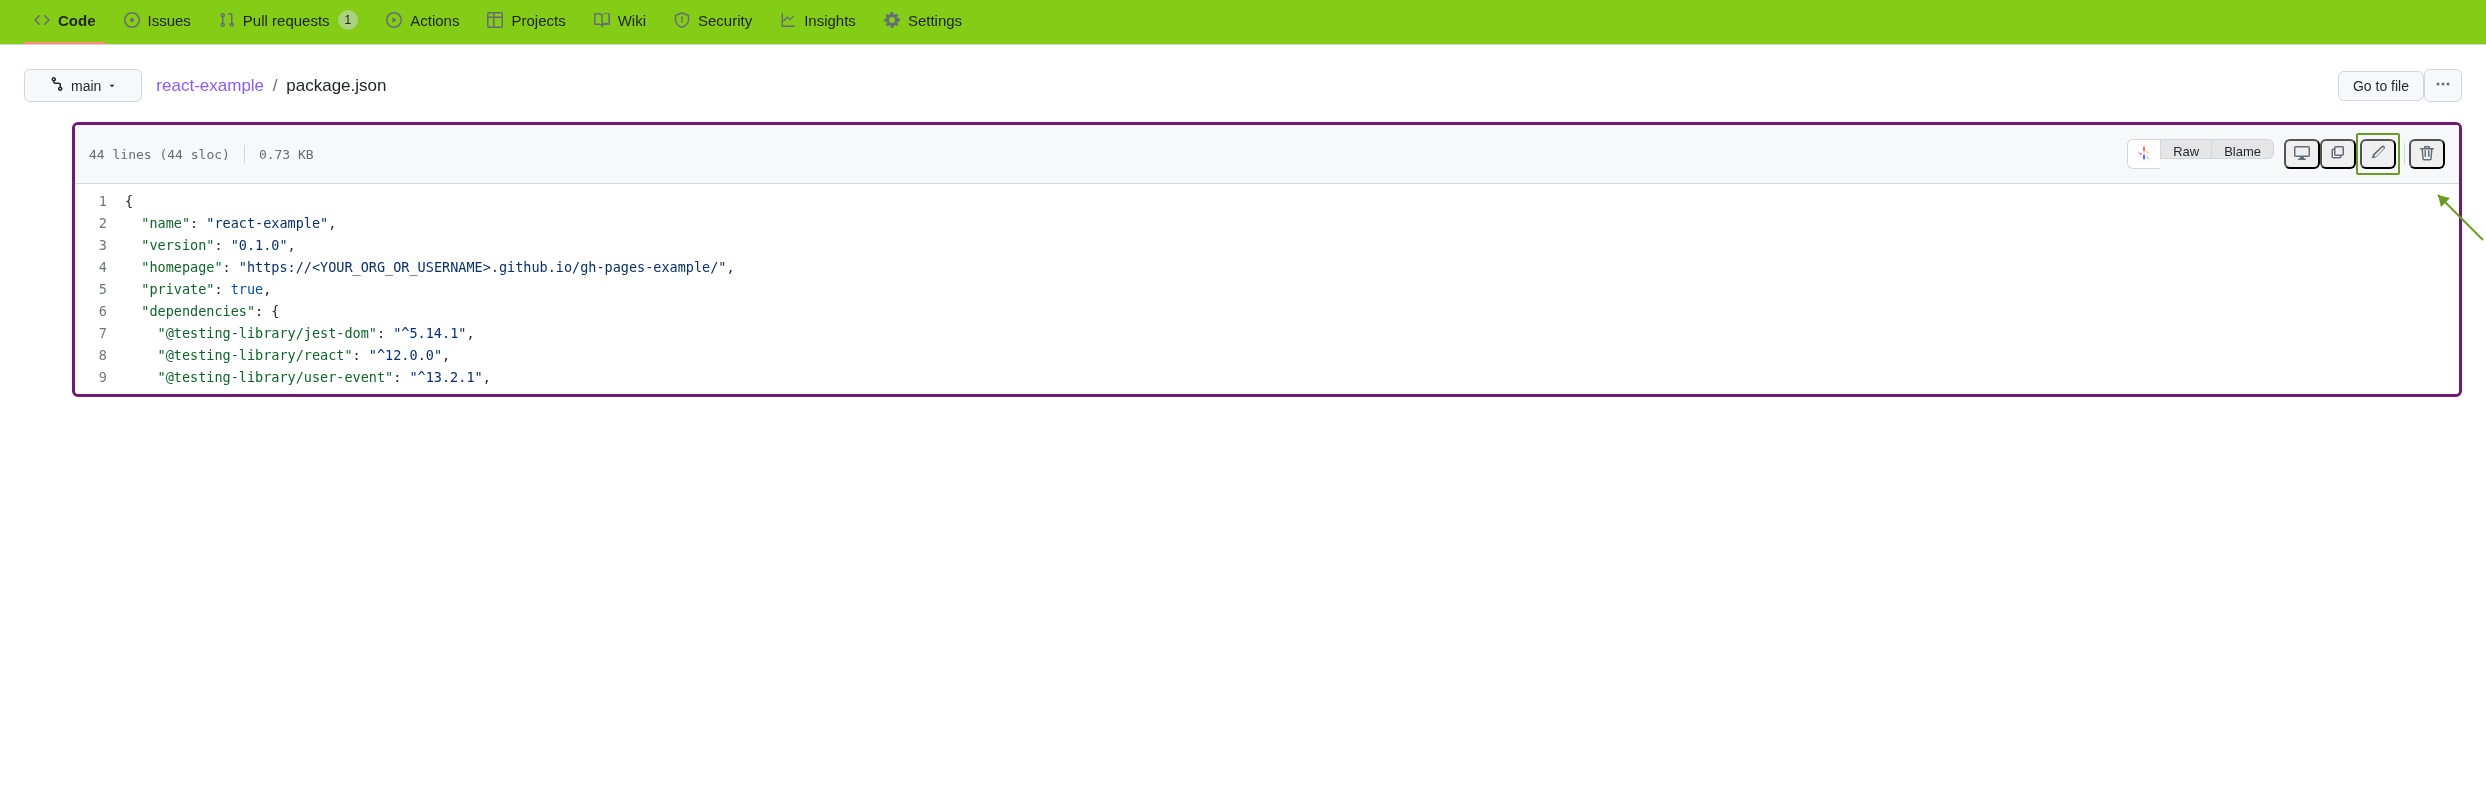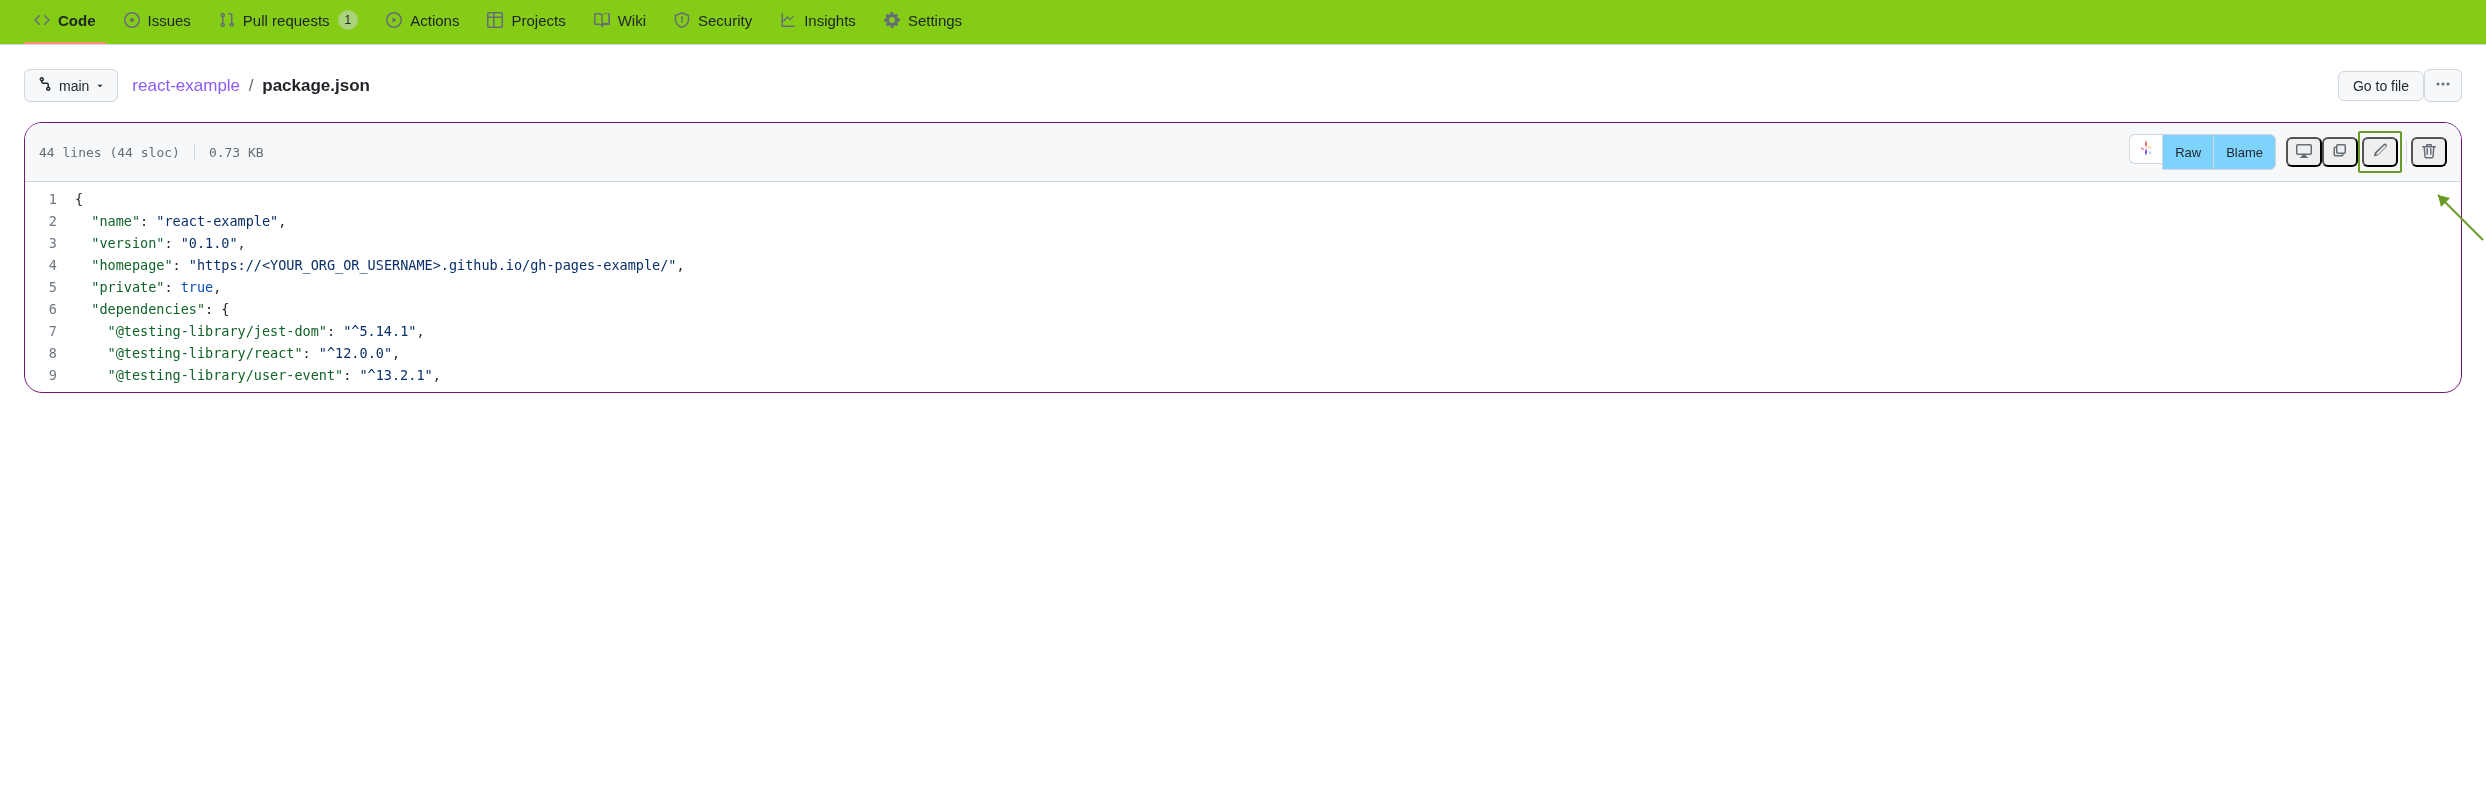--- a/index.html
+++ b/index.html
@@ -60,39 +60,39 @@
     align-items: center;
     gap: 14px;
   }
   .branch-btn {
     display: flex;
     align-items: center;
     gap: 6px;
     border: 1px solid #d0d7de;
     border-radius: 6px;
     background: #f6f8fa;
-    padding: 6px 12px;
+    padding: 6px 24px;
     font-size: 14px;
     font-weight: 500;
     cursor: pointer;
     color: #24292f;
   }
   .breadcrumb {
     font-size: 17px;
   }
   .breadcrumb a {
     color: #8b5cf6;
     text-decoration: none;
   }
   .breadcrumb .sep {
     color: #656d76;
     margin: 0 4px;
   }
   .breadcrumb .current {
-    font-weight: 700;
+    font-weight: 400;
     color: #1f2328;
   }
   .right-group {
     display: flex;
     align-items: center;
   }
   .btn {
     border: 1px solid #d0d7de;
     border-radius: 6px;
     background: #f6f8fa;
@@ -107,23 +107,24 @@
     border-radius: 6px;
     background: #f6f8fa;
     padding: 6px 10px;
     cursor: pointer;
     display: flex;
     align-items: center;
     justify-content: center;
     color: #656d76;
   }
   .file-box {
-    border: 1px solid #701a75;
-    border-radius: 18px;
+    border: 3px solid #701a75;
+    border-radius: 6px;
     overflow: hidden;
+    margin-left: 48px;
   }
   .file-box-header {
     display: flex;
     align-items: center;
     justify-content: space-between;
     padding: 8px 14px;
     background: #f6f8fa;
     border-bottom: 1px solid #d0d7de;
     font-family: ui-monospace, SFMono-Regular, Menlo, Consolas, monospace;
     font-size: 13px;
@@ -153,26 +154,26 @@
     background: #fff;
     display: flex;
     align-items: center;
     justify-content: center;
     color: #656d76;
     height: 30px;
     min-width: 32px;
   }
   .toolbar .tool-btn {
     border: 1px solid #d0d7de;
-    background: #7dd3fc;
+    background: #e5e5e5;
     padding: 4px 12px;
     font-size: 13px;
     cursor: pointer;
     color: #24292f;
-    height: 36px;
+    height: 20px;
     text-align: right;
   }
   .btn-group {
     display: inline-flex;
   }
   .btn-group > *:first-child { border-radius: 6px 0 0 6px; border-right: none; }
   .btn-group > *:last-child  { border-radius: 0 6px 6px 0; }
   .btn-group > *:not(:first-child):not(:last-child) { border-radius: 0; border-right: none; }
   .toolbar .ghost-icon {
     padding: 6px 8px;

